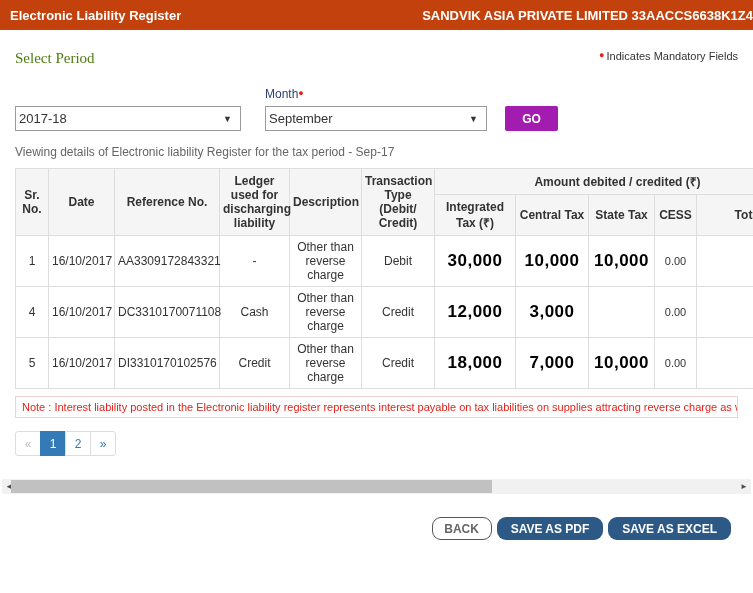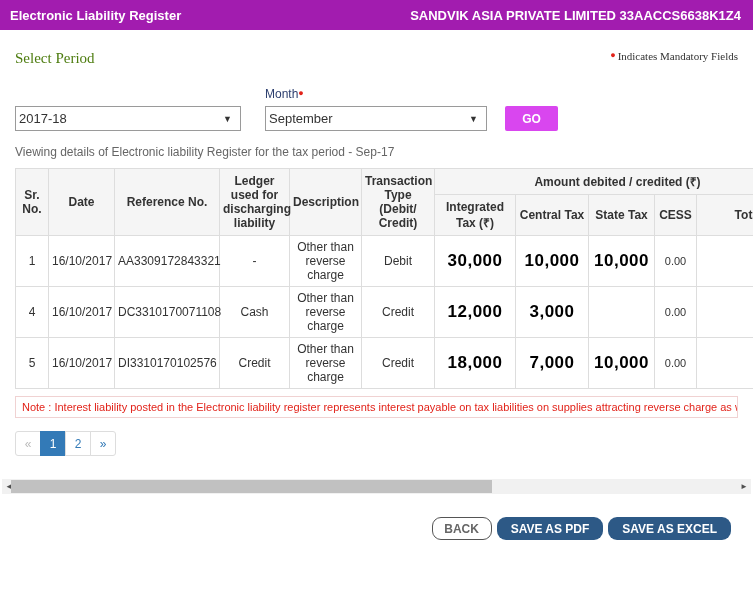--- a/index.html
+++ b/index.html
@@ -1,37 +1,37 @@
 <!DOCTYPE html>
 <html><head>
 <meta charset="utf-8">
 <style>
   * { margin:0; padding:0; box-sizing:border-box; }
   html,body { width:753px; height:593px; background:#fff; font-family:"Liberation Sans", sans-serif; overflow:hidden; }
 
   
-  .topbar { height:30px; background:#a21caf; color:#fff; display:flex; align-items:center; justify-content:space-between; padding:0 12px 0 10px; }
+  .topbar { height:30px; background:#c2410c; color:#fff; display:flex; align-items:center; justify-content:space-between; padding:0 0 0 10px; }
   .topbar .title { font-size:13px; font-weight:bold; }
   .topbar .company { font-size:13px; font-weight:bold; }
 
   .content { padding:0 15px; }
 
   .row-head { display:flex; justify-content:space-between; align-items:flex-start; margin-top:20px; }
   .section-title { font-size:15px; color:#4d7c0f;font-family:Liberation Serif, serif; }
-  .mandatory { font-size:11px; color:#333;font-family:Liberation Serif, serif; }
+  .mandatory { font-size:11px; color:#333; }
   .red-dot { color:#e2231a; font-size:9px; vertical-align:2px; margin-right:2px; }
 
   .filters { display:flex; align-items:flex-end; margin-top:20px; }
   .field { display:flex; flex-direction:column; }
   .field-fy { width:226px; margin-right:24px; }
   .field-month { width:222px; margin-right:18px; }
   .field label { font-size:12px; color:#2c3e6e; margin-bottom:5px; }
   .select { height:25px; border:1px solid #9a9a9a; background:#fff; display:flex; align-items:center; justify-content:space-between; padding:0 8px 0 3px; font-size:13px; color:#333; cursor:pointer; }
   .select .caret { font-size:9px; color:#333; }
-  .go-btn { height:25px; width:53px; background:#d946ef; color:#fff; border:none; font-size:12px; font-weight:bold; cursor:pointer; border-radius:2px; }
+  .go-btn { height:25px; width:53px; background:#a21caf; color:#fff; border:none; font-size:12px; font-weight:bold; cursor:pointer; border-radius:2px; }
 
   .viewing { font-size:12px; color:#666; margin-top:14px; }
 
   
   .table-clip { margin-top:9px; width:738px; overflow:hidden; }
   table { border-collapse:collapse; table-layout:fixed; width:785px; }
   th, td { border:1px solid #ddd; font-size:12px; color:#333; text-align:center; vertical-align:middle; padding:4px 3px; }
   th { background:#f5f5f5; font-weight:bold; }
   thead tr.group th { height:26px; }
   thead tr.sub th { height:41px; }

